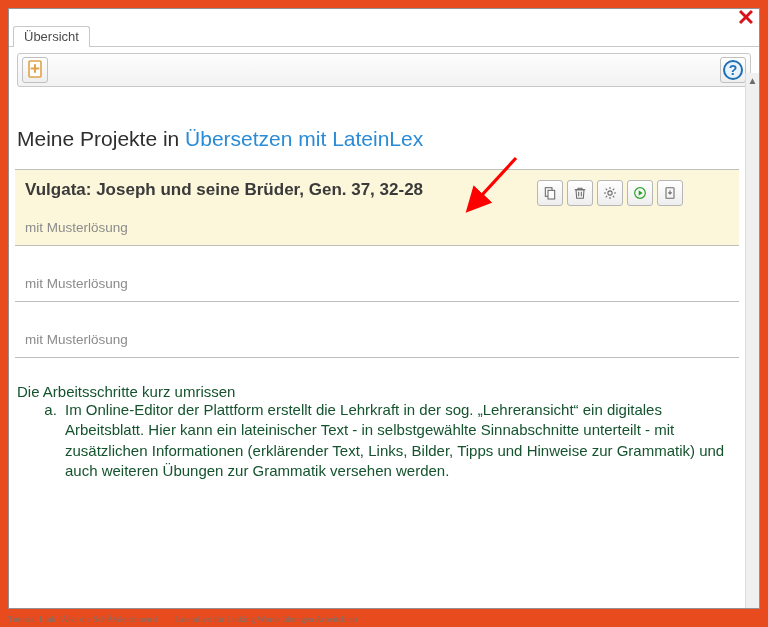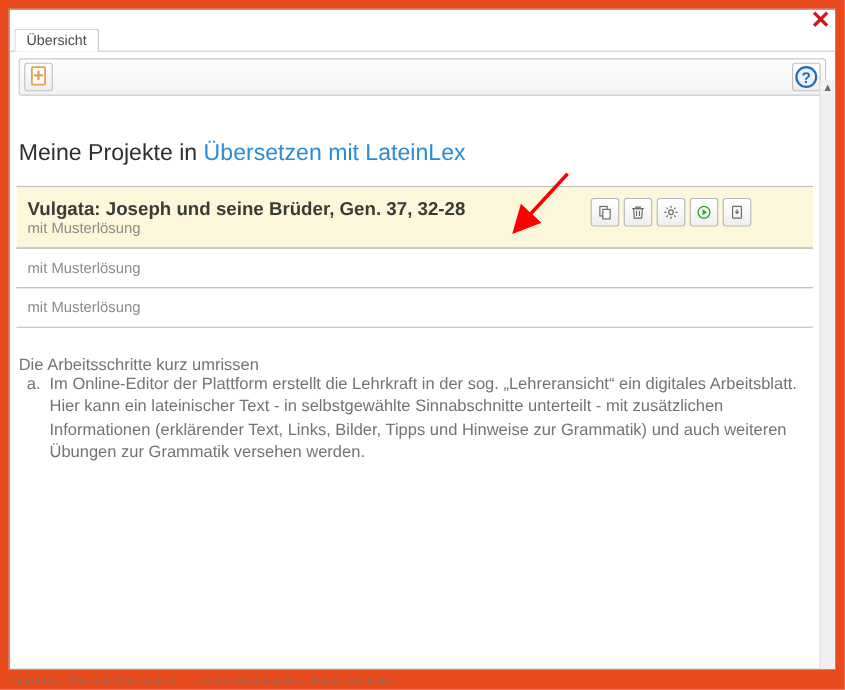--- a/index.html
+++ b/index.html
@@ -112,21 +112,21 @@
   }
   .proj.hl { background: #fcf7da; }
   .proj-title {
     font-size: 17px;
     font-weight: 600;
     color: #3a3a3a;
   }
   .proj-sub {
     font-size: 13.5px;
     color: #8b8b8b;
-    margin-top: 0;
+    margin-top: 20px;
   }
   .actions {
     position: absolute;
     right: 56px; top: 10px;
     display: flex;
     gap: 4px;
   }
   .act {
     width: 26px; height: 26px;
     border: 1px solid #b6b6b6;
@@ -136,25 +136,25 @@
   }
   .act svg { width: 16px; height: 16px; }
   .arrow {
     position: absolute;
     left: 447px; top: 143px;
     pointer-events: none;
   }
   .instr {
     margin: 26px 2px 0 2px;
     font-size: 15px;
-    color: #737373;
+    color: #14532d;
   }
   .instr h4 { font-size: 15px; font-weight: 700; margin: 14px 0 8px 0; }
   .instr ol { margin-left: 24px; }
-  .instr ol li { padding-left: 4px; line-height: 1.35; }
+  .instr ol li { padding-left: 4px; line-height: 1.35; margin-left: 20px; }
   .caption {
     position: absolute;
     bottom: 2px; left: 8px; right: 8px;
     text-align: left;
     font-size: 9px;
     color: #7e6f67;
     font-family: Georgia, serif;
   }
 </style>
 </head>

